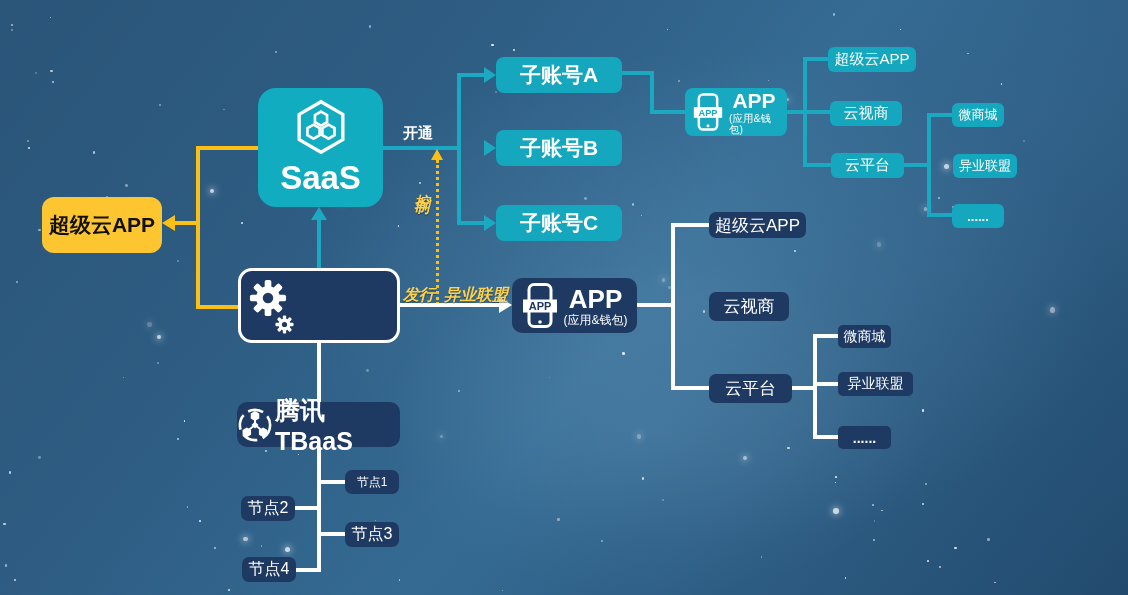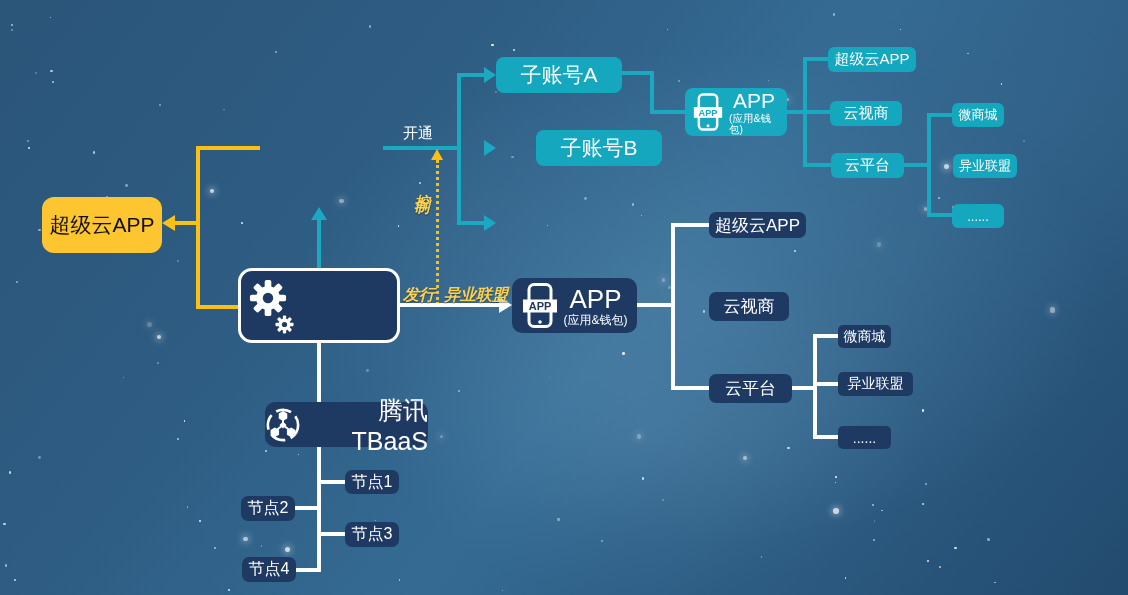--- a/index.html
+++ b/index.html
@@ -19,21 +19,21 @@
   .vl{width:4px;}
   .c-teal{background:#1aa9c0;}
   .c-yellow{background:#fcbf13;}
   .c-white{background:#ffffff;}
   .tri{position:absolute;z-index:2;width:0;height:0;}
   .node{position:absolute;z-index:3;display:flex;align-items:center;justify-content:center;
         color:#fff;box-sizing:border-box;}
   .teal-box{background:#14a7bd;border-radius:8px;}
   .navy-box{background:#1e3a63;border-radius:7px;}
   .lbl{position:absolute;z-index:4;white-space:nowrap;}
-  .cjk-b{font-weight:normal;text-align:right;}
+  .cjk-b{font-weight:bold;}
   .brush{color:#ffd24d;font-style:italic;font-weight:bold;
          text-shadow:0 1px 1px rgba(0,0,0,.4);}
   .appbox{display:flex;align-items:center;gap:6px;padding:4px 8px;}
   .appcol{display:flex;flex-direction:column;align-items:center;line-height:1;}
   .saasbox{flex-direction:column;gap:4px;}
   svg{display:block;}
 </style>
 </head>
 <body>
 
@@ -203,20 +203,31 @@
   <div class="ln vl c-white" style="left:317px;top:343px;height:229px;"></div>
   <div class="ln hl c-white" style="left:317px;top:480px;width:30px;"></div>
   <div class="ln hl c-white" style="left:294px;top:506px;width:25px;"></div>
   <div class="ln hl c-white" style="left:317px;top:532px;width:30px;"></div>
   <div class="ln hl c-white" style="left:295px;top:568px;width:24px;"></div>
 
   <div class="node" style="left:42px;top:197px;width:120px;height:56px;background:#fdc530;border-radius:12px;">
     <span class="cjk-b" style="color:#111;font-size:21px;">超级云APP</span>
   </div>
 
+  <div class="node teal-box saasbox" style="left:258px;top:88px;width:125px;height:119px;border-radius:18px;background:#12acc0;">
+    <span>
+      <svg width="56" height="56" viewBox="0 0 60 60" fill="none" stroke="#ffffff">
+        <polygon points="30,3 53.4,16.5 53.4,43.5 30,57 6.6,43.5 6.6,16.5" stroke-width="3.6"></polygon>
+        <polygon points="30,13.5 36.5,17.2 36.5,24.8 30,28.5 23.5,24.8 23.5,17.2" stroke-width="2.8"></polygon>
+        <polygon points="22,27.5 28.5,31.2 28.5,38.8 22,42.5 15.5,38.8 15.5,31.2" stroke-width="2.8"></polygon>
+        <polygon points="38,27.5 44.5,31.2 44.5,38.8 38,42.5 31.5,38.8 31.5,31.2" stroke-width="2.8"></polygon>
+      </svg>
+    </span>
+    <span class="cjk-b" style="font-size:33px;">SaaS</span>
+  </div>
 
   <div class="node navy-box" style="left:238px;top:268px;width:162px;height:75px;border:3px solid #fff;border-radius:14px;justify-content:flex-start;padding:2px 6px 2px 8px;gap:2px;">
     <div style="position:relative;width:44px;height:62px;">
       <svg width="38" height="38" viewBox="0 0 40 40" style="position:absolute;left:0;top:4px;">
         <g fill="#fff">
           <rect x="16.5" y="1" width="7" height="9" rx="2"></rect>
           <rect x="16.5" y="1" width="7" height="9" rx="2" transform="rotate(45 20 20)"></rect>
           <rect x="16.5" y="1" width="7" height="9" rx="2" transform="rotate(90 20 20)"></rect>
           <rect x="16.5" y="1" width="7" height="9" rx="2" transform="rotate(135 20 20)"></rect>
           <rect x="16.5" y="1" width="7" height="9" rx="2" transform="rotate(180 20 20)"></rect>
@@ -239,21 +250,21 @@
           <rect x="16.5" y="1" width="7" height="9" rx="2" transform="rotate(315 20 20)"></rect>
           <circle cx="20" cy="20" r="12.5"></circle>
         </g>
         <circle cx="20" cy="20" r="5.5" fill="#1e3a63"></circle>
       </svg>
     </div>
     <div style="display:flex;flex-direction:column;line-height:1.25;">
     </div>
   </div>
 
-  <div class="node navy-box" style="left:237px;top:402px;width:163px;height:45px;border-radius:10px;gap:2px;margin-left:28px;">
+  <div class="node navy-box" style="left:237px;top:402px;width:163px;height:45px;border-radius:10px;gap:2px;">
     <span>
       <svg width="36" height="36" viewBox="0 0 44 44">
         <circle cx="22" cy="22" r="18.5" fill="none" stroke="#fff" stroke-width="3.2" stroke-dasharray="19 7"></circle>
         <g stroke="#fff" stroke-width="2.4">
           <line x1="22" y1="13" x2="22" y2="22"></line>
           <line x1="22" y1="22" x2="13" y2="29"></line>
           <line x1="22" y1="22" x2="31" y2="29"></line>
         </g>
         <g fill="#fff">
           <polygon points="22,5 27.2,8 27.2,14 22,17 16.8,14 16.8,8"></polygon>
@@ -262,22 +273,25 @@
           <rect x="19" y="19" width="6" height="6" transform="rotate(45 22 22)"></rect>
         </g>
       </svg>
     </span>
     <span class="cjk-b" style="font-size:25px;">腾讯TBaaS</span>
   </div>
 
   <div class="node teal-box" style="left:496px;top:57px;width:126px;height:36px;">
     <span class="cjk-b" style="font-size:21px;">子账号A</span>
   </div>
-  <div class="node teal-box" style="left:496px;top:130px;width:126px;height:36px;margin-left:40px;">
+  <div class="node teal-box" style="left:496px;top:130px;width:126px;height:36px;">
     <span class="cjk-b" style="font-size:21px;">子账号B</span>
+  </div>
+  <div class="node teal-box" style="left:496px;top:205px;width:126px;height:36px;">
+    <span class="cjk-b" style="font-size:21px;">子账号C</span>
   </div>
 
   <div class="node teal-box appbox" style="left:685px;top:88px;width:102px;height:48px;background:#16a9bf;">
     <span>
       <svg width="30" height="40" viewBox="0 0 36 46">
         <rect x="7" y="2" width="22" height="42" rx="5" fill="none" stroke="#fff" stroke-width="3"></rect>
         <rect x="1" y="17" width="34" height="13" fill="#fff"></rect>
         <text x="18" y="27.5" text-anchor="middle" font-size="11" font-weight="bold" fill="#16a9bf" font-family="Liberation Sans, sans-serif">APP</text>
         <circle cx="18" cy="39.5" r="1.8" fill="#fff"></circle>
       </svg>
@@ -335,21 +349,21 @@
     <span style="font-size:14px;">微商城</span>
   </div>
   <div class="node navy-box" style="left:838px;top:372px;width:75px;height:24px;border-radius:5px;">
     <span style="font-size:14px;">异业联盟</span>
   </div>
   <div class="node navy-box" style="left:838px;top:426px;width:53px;height:23px;border-radius:5px;">
     <span class="cjk-b" style="font-size:14px;">......</span>
   </div>
 
   <div class="node navy-box" style="left:345px;top:470px;width:54px;height:24px;">
-    <span style="font-size:16px;">节点1</span>
+    <span style="font-size:12px;">节点1</span>
   </div>
   <div class="node navy-box" style="left:241px;top:496px;width:54px;height:25px;">
     <span style="font-size:16px;">节点2</span>
   </div>
   <div class="node navy-box" style="left:345px;top:522px;width:54px;height:25px;">
     <span style="font-size:16px;">节点3</span>
   </div>
   <div class="node navy-box" style="left:242px;top:557px;width:54px;height:25px;">
     <span style="font-size:16px;">节点4</span>
   </div>

